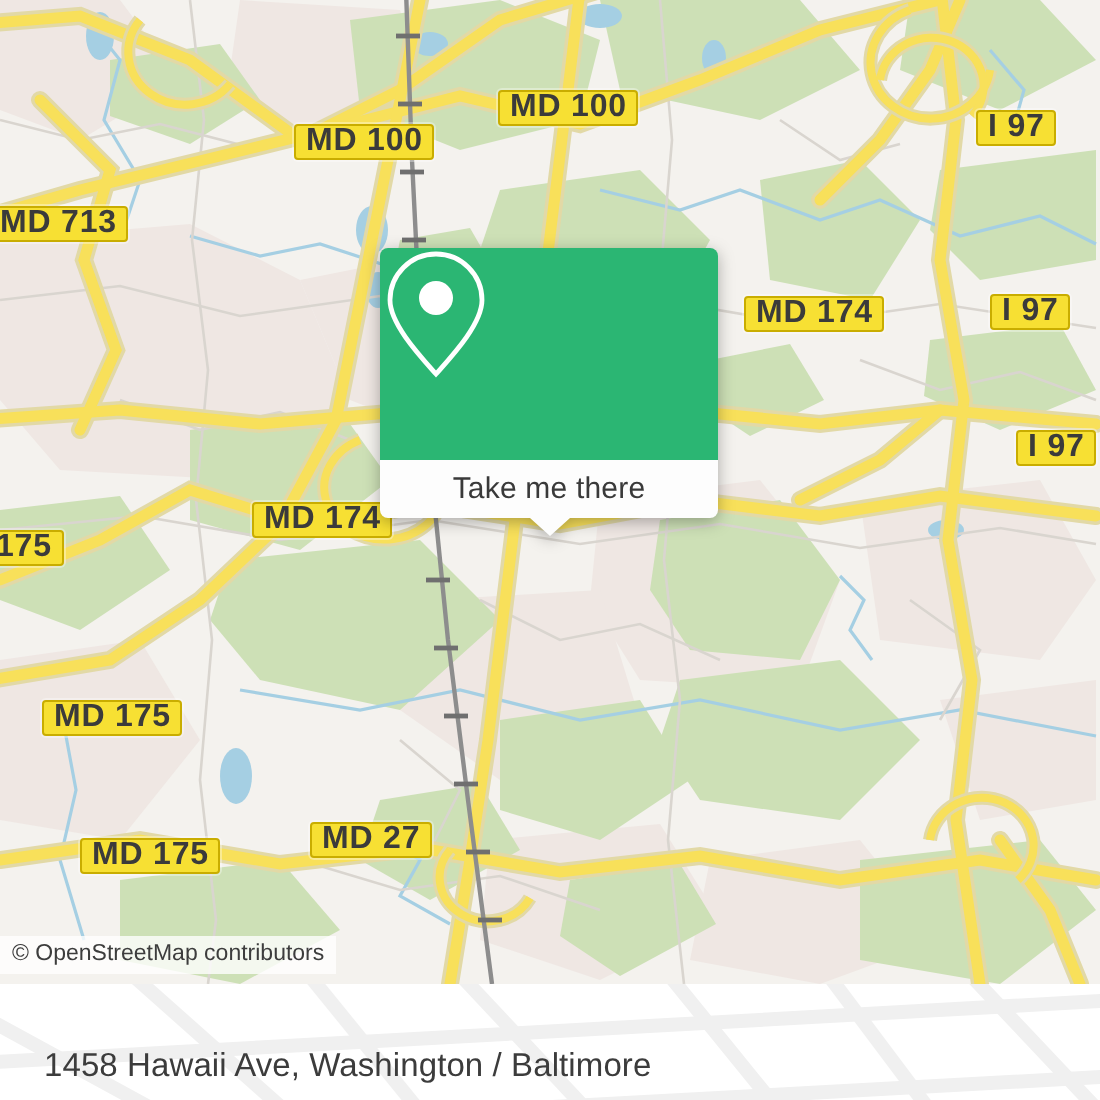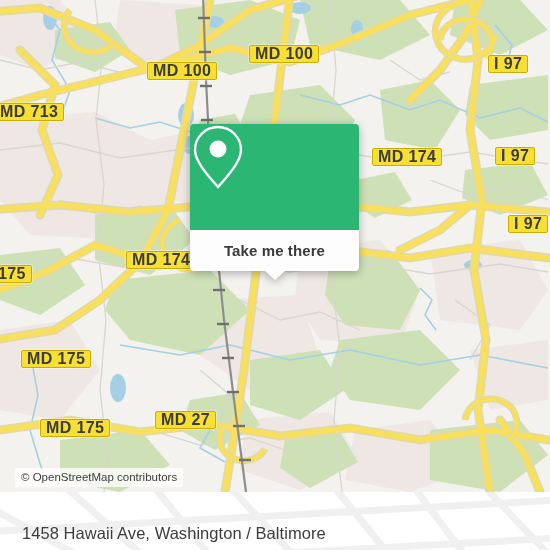--- a/index.html
+++ b/index.html
@@ -41,40 +41,39 @@
     filter:drop-shadow(0 2px 4px rgba(0,0,0,.30));
   }
   .card-top {
     background:#2bb673;
     height:106px;
     border-radius:4px 4px 0 0;
     display:flex; align-items:center; justify-content:center;
   }
   .card-bottom {
     background:#fdfdfd;
-    height:41px;
+    height:29px;
     border-radius:0 0 4px 4px;
     display:flex; align-items:center; justify-content:center;
     position:relative;
-    font-weight:bold;
   }
   .card-bottom-label { color:#3a3a3a; font-size:15px; letter-spacing:.1px; }
   .card-tail {
     position:absolute;
     left:50%; bottom:-9px; margin-left:-10px;
     width:0; height:0;
     border-left:10px solid transparent;
     border-right:10px solid transparent;
     border-top:9px solid #fdfdfd;
   }
 
   
   .osm-attrib {
     position:absolute;
-    left:15px; top:468px;
+    left:0; top:468px;
     background:rgba(255,255,255,.78);
     color:#3d3d3d;
     font-size:11.5px;
     padding:3px 6px 4px 6px;
     line-height:12px;
     white-space:nowrap;
   }
 
   
   .footer {

